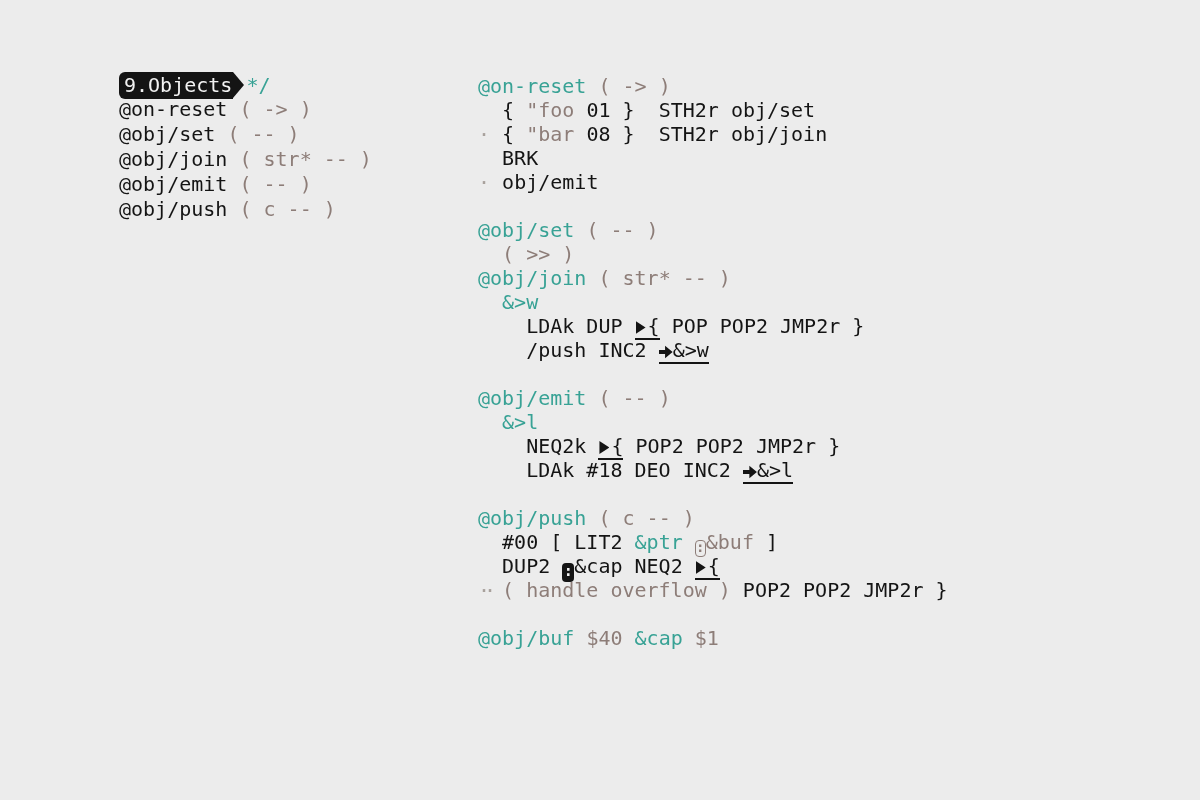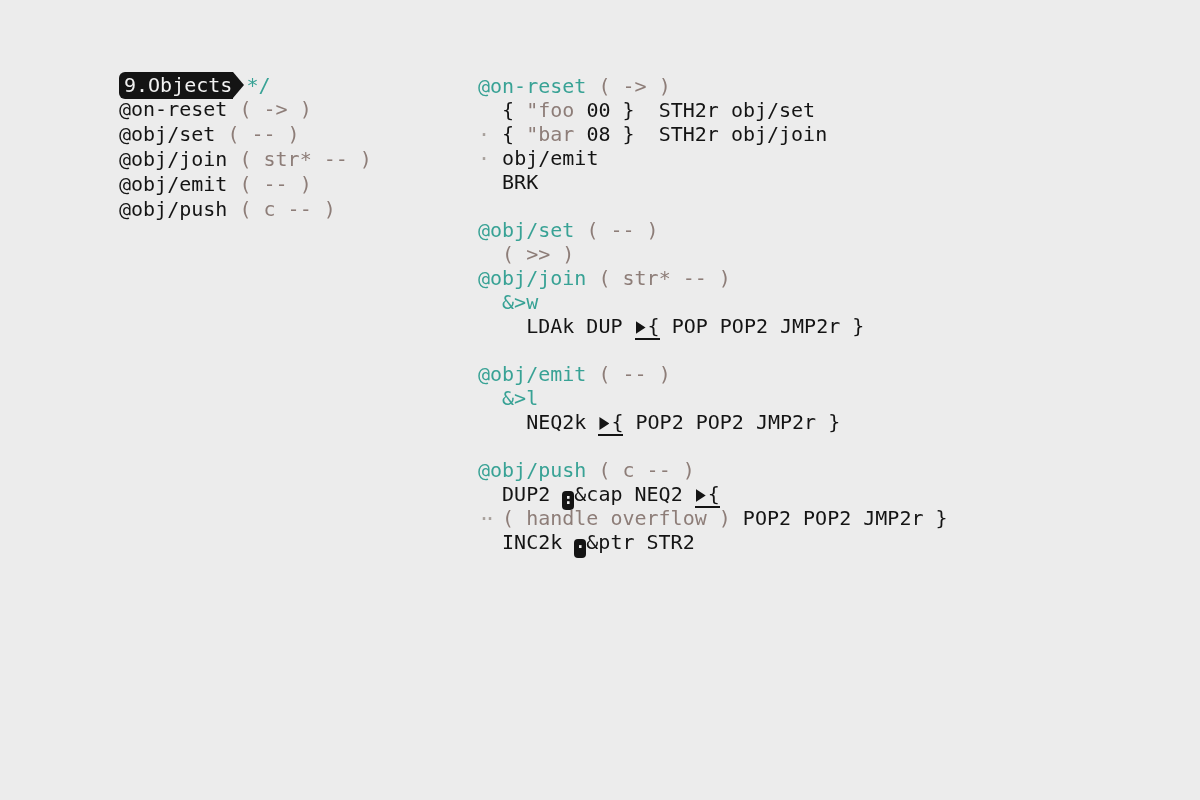--- a/index.html
+++ b/index.html
@@ -70,34 +70,37 @@
   <div id="outline" class="code">
       <div class="line"><span class="tag">9.Objects</span><span class="accent">*/</span></div>
       <div class="line"><span class="ink">@on-reset </span><span class="comment">( -&gt; )</span></div>
       <div class="line"><span class="ink">@obj/set </span><span class="comment">( -- )</span></div>
       <div class="line"><span class="ink">@obj/join </span><span class="comment">( str* -- )</span></div>
       <div class="line"><span class="ink">@obj/emit </span><span class="comment">( -- )</span></div>
       <div class="line"><span class="ink">@obj/push </span><span class="comment">( c -- )</span></div>
     </div>
   <div id="source" class="code">
       <div class="line"><span class="accent">@on-reset </span><span class="comment">( -&gt; )</span></div>
-      <div class="line"><span class="ink">  { </span><span class="comment">"foo</span><span class="ink"> 00 }  STH2r obj/set</span></div>
+      <div class="line"><span class="ink">  { </span><span class="comment">"foo</span><span class="ink"> 01 }  STH2r obj/set</span></div>
       <div class="line"><span class="marker">·</span><span class="ink"> { </span><span class="comment">"bar</span><span class="ink"> 08 }  STH2r obj/join</span></div>
+      <div class="line"><span class="ink">  BRK</span></div>
       <div class="line"><span class="marker">·</span><span class="ink"> obj/emit</span></div>
-      <div class="line"><span class="ink">  BRK</span></div>
       <div class="line"></div>
       <div class="line"><span class="accent">@obj/set </span><span class="comment">( -- )</span></div>
       <div class="line"><span class="ink">  </span><span class="comment">( &gt;&gt; )</span></div>
       <div class="line"><span class="accent">@obj/join </span><span class="comment">( str* -- )</span></div>
       <div class="line"><span class="accent">  &amp;&gt;w</span></div>
       <div class="line"><span class="ink">    LDAk DUP </span><span class="cond">{</span><span class="ink"> POP POP2 JMP2r }</span></div>
+      <div class="line"><span class="ink">    /push INC2 </span><span class="jump">&amp;&gt;w</span></div>
       <div class="line"></div>
       <div class="line"><span class="accent">@obj/emit </span><span class="comment">( -- )</span></div>
       <div class="line"><span class="accent">  &amp;&gt;l</span></div>
       <div class="line"><span class="ink">    NEQ2k </span><span class="cond">{</span><span class="ink"> POP2 POP2 JMP2r }</span></div>
+      <div class="line"><span class="ink">    LDAk #18 DEO INC2 </span><span class="jump">&amp;&gt;l</span></div>
       <div class="line"></div>
       <div class="line"><span class="accent">@obj/push </span><span class="comment">( c -- )</span></div>
+      <div class="line"><span class="ink">  #00 [ LIT2 </span><span class="accent">&amp;ptr</span><span class="ink"> </span><span class="rune-o">:</span><span class="comment">&amp;buf</span><span class="ink"> ]</span></div>
       <div class="line"><span class="ink">  DUP2 </span><span class="rune">:</span><span class="ink">&amp;cap NEQ2 </span><span class="cond">{</span></div>
       <div class="line"><span class="marker2">··</span><span class="ink"> </span><span class="comment">( handle overflow )</span><span class="ink"> POP2 POP2 JMP2r }</span></div>
-      <div class="line"><span class="ink">  INC2k </span><span class="rune">·</span><span class="ink">&amp;ptr STR2</span></div>
       <div class="line"></div>
+      <div class="line"><span class="accent">@obj/buf</span><span class="ink"> </span><span class="comment">$40</span><span class="ink"> </span><span class="accent">&amp;cap</span><span class="ink"> </span><span class="comment">$1</span></div>
     </div>
 </div>
 
 </body></html>

